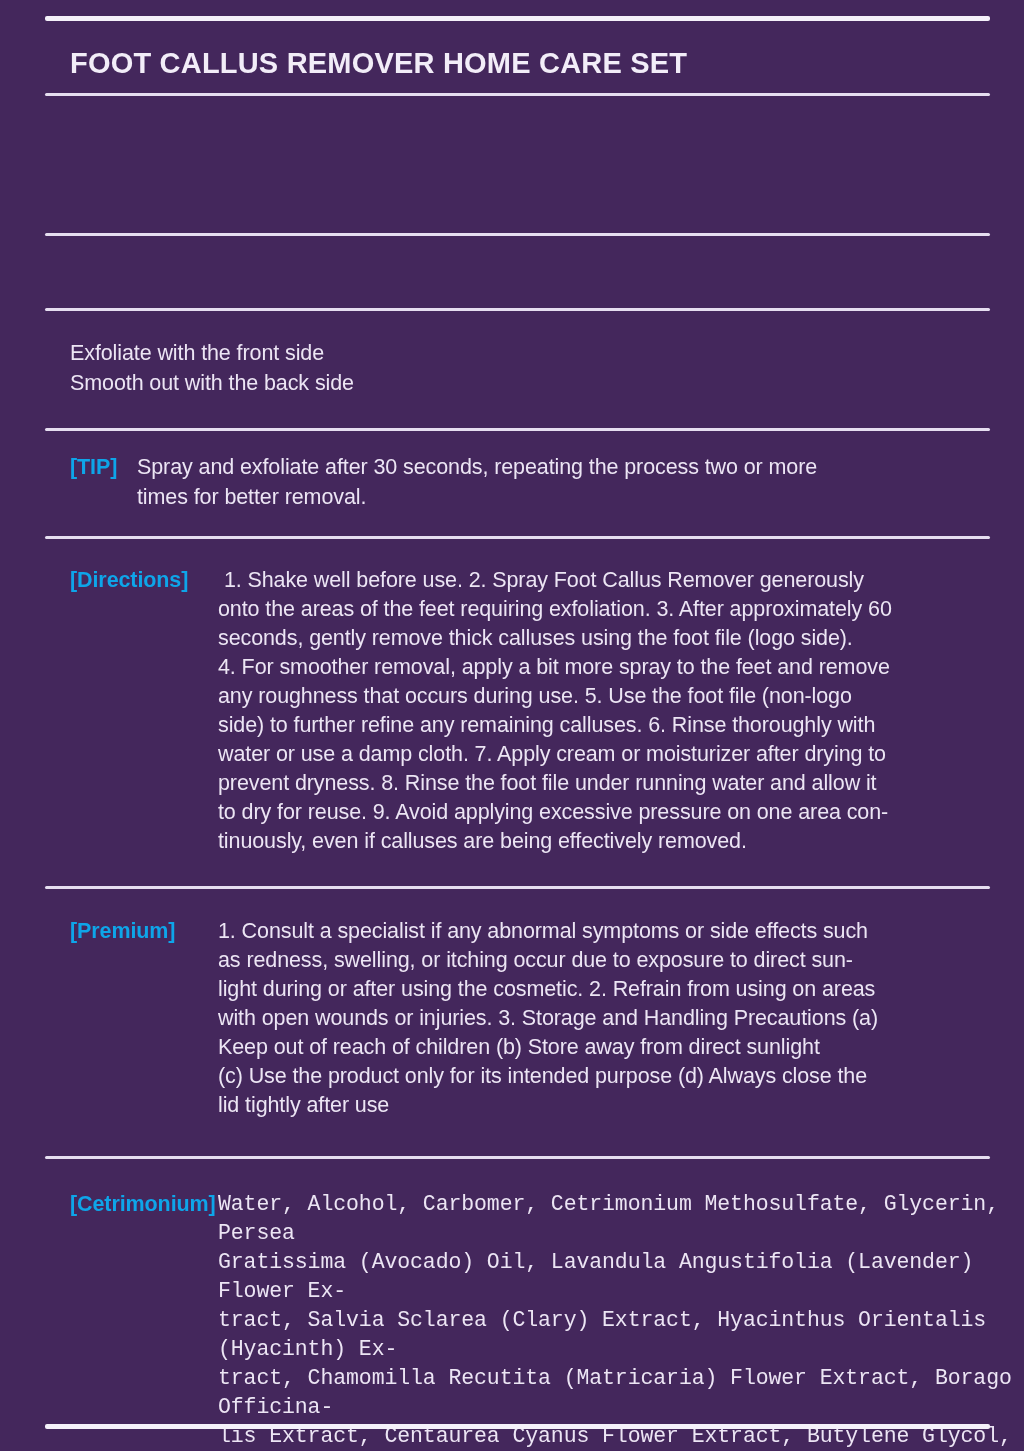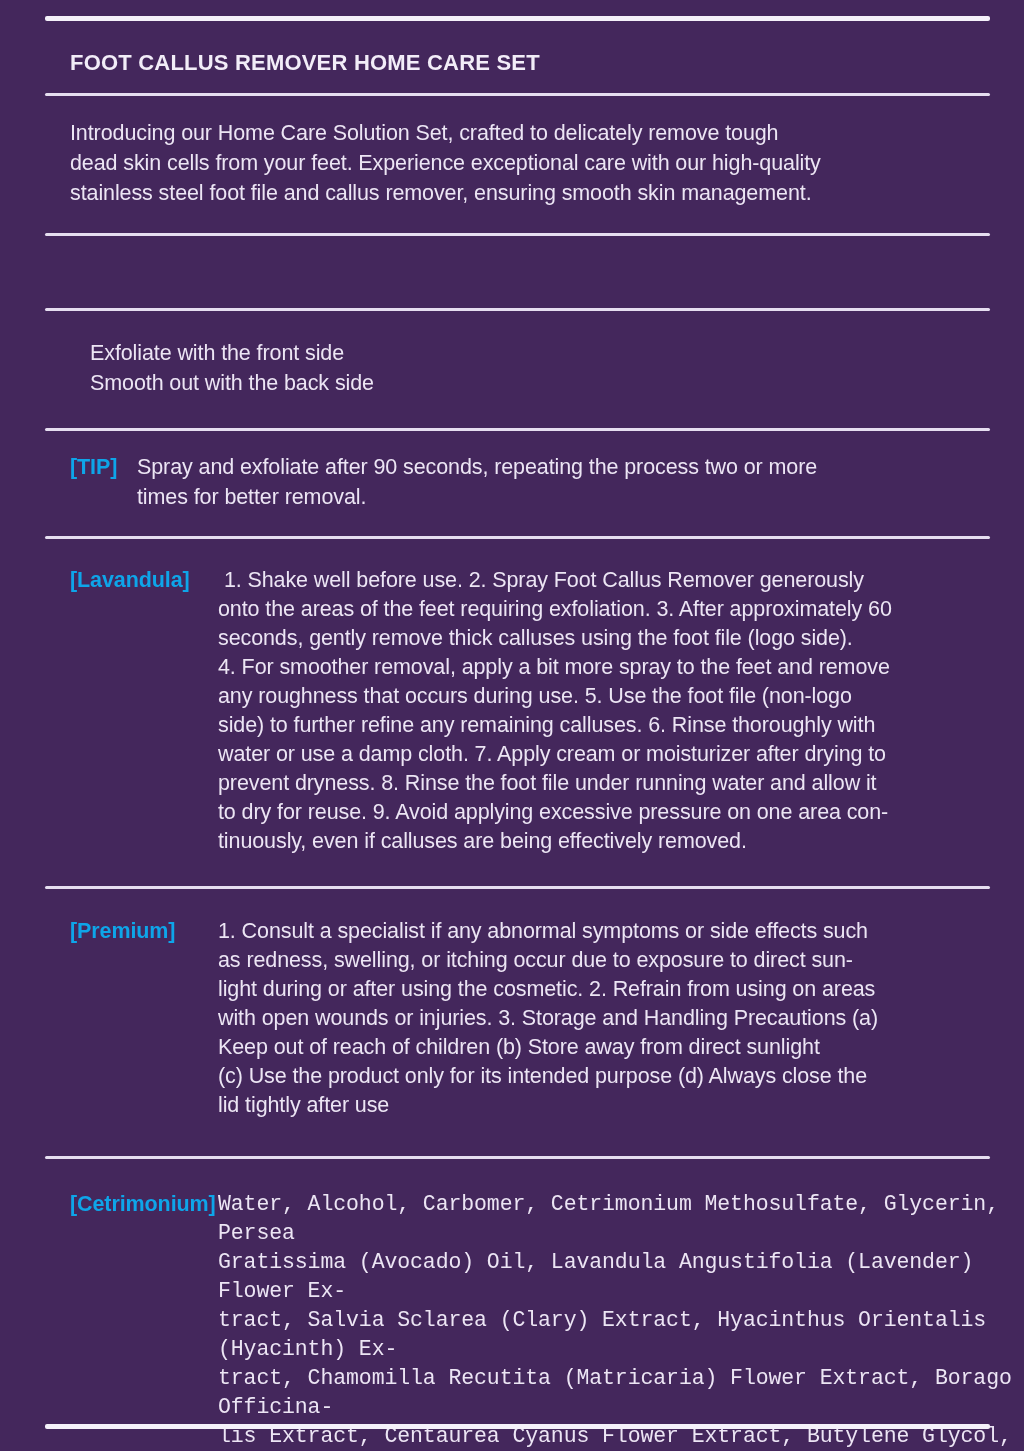--- a/index.html
+++ b/index.html
@@ -20,26 +20,26 @@
     position:absolute;
     margin:0;
     white-space:pre-wrap;
     font-size:21.5px;
     line-height:29px;
     letter-spacing:-0.1px;
     color:#ece5f4;
   }
   .title{
     left:70px;top:47px;
-    font-size:22px;font-weight:700;letter-spacing:0.2px;
+    font-size:29px;font-weight:700;letter-spacing:0.2px;
     color:#f2edf8;line-height:32px;
   }
   .intro{left:70px;top:118px;line-height:30px;}
   .product{left:70px;top:260px;line-height:30px;}
-  .usage{left:70px;top:338px;line-height:30px;margin-left:20px;}
+  .usage{left:70px;top:338px;line-height:30px;}
   .label{font-weight:700;color:#0ea5e9;}
   .tip-label{left:70px;top:452px;line-height:30px;}
   .tip-text{left:137px;top:452px;line-height:30px;}
   .dir-label{left:70px;top:566px;}
   .dir-text{left:218px;top:566px;}
   .cau-label{left:70px;top:917px;}
   .cau-text{left:218px;top:917px;}
   .ing-label{left:70px;top:1190px;}
   .ing-text{left:218px;top:1190px;font-family:Liberation Mono, monospace;}
   .d1{top:16px;}
@@ -56,44 +56,41 @@
 <body>
 
 <div class="page">
 
   <div class="rule thick d1"></div>
 
   <h1 class="txt title">FOOT CALLUS REMOVER HOME CARE SET</h1>
 
   <div class="rule d2"></div>
 
-  <p class="txt intro">Introducing our Home Care Solution Set, crafted to delicately remove tough
-dead skin cells from your feet. Experience exceptional care with our high-quality
-stainless steel foot file and callus remover, ensuring smooth skin management.</p>
 
   <div class="rule d3"></div>
 
 
   <div class="rule d4"></div>
 
   <p class="txt usage">Exfoliate with the front side
 Smooth out with the back side</p>
 
   <div class="rule d5"></div>
 
   <div>
     <p class="txt label tip-label">[TIP]</p>
-    <p class="txt tip-text">Spray and exfoliate after 90 seconds, repeating the process two or more
+    <p class="txt tip-text">Spray and exfoliate after 30 seconds, repeating the process two or more
 times for better removal.</p>
   </div>
 
   <div class="rule d6"></div>
 
   <div>
-    <p class="txt label dir-label">[Lavandula]</p>
+    <p class="txt label dir-label">[Directions]</p>
     <p class="txt dir-text"> 1. Shake well before use. 2. Spray Foot Callus Remover generously
 onto the areas of the feet requiring exfoliation. 3. After approximately 60
 seconds, gently remove thick calluses using the foot file (logo side).
 4. For smoother removal, apply a bit more spray to the feet and remove
 any roughness that occurs during use. 5. Use the foot file (non-logo
 side) to further refine any remaining calluses. 6. Rinse thoroughly with
 water or use a damp cloth. 7. Apply cream or moisturizer after drying to
 prevent dryness. 8. Rinse the foot file under running water and allow it
 to dry for reuse. 9. Avoid applying excessive pressure on one area con-
 tinuously, even if calluses are being effectively removed.</p>

